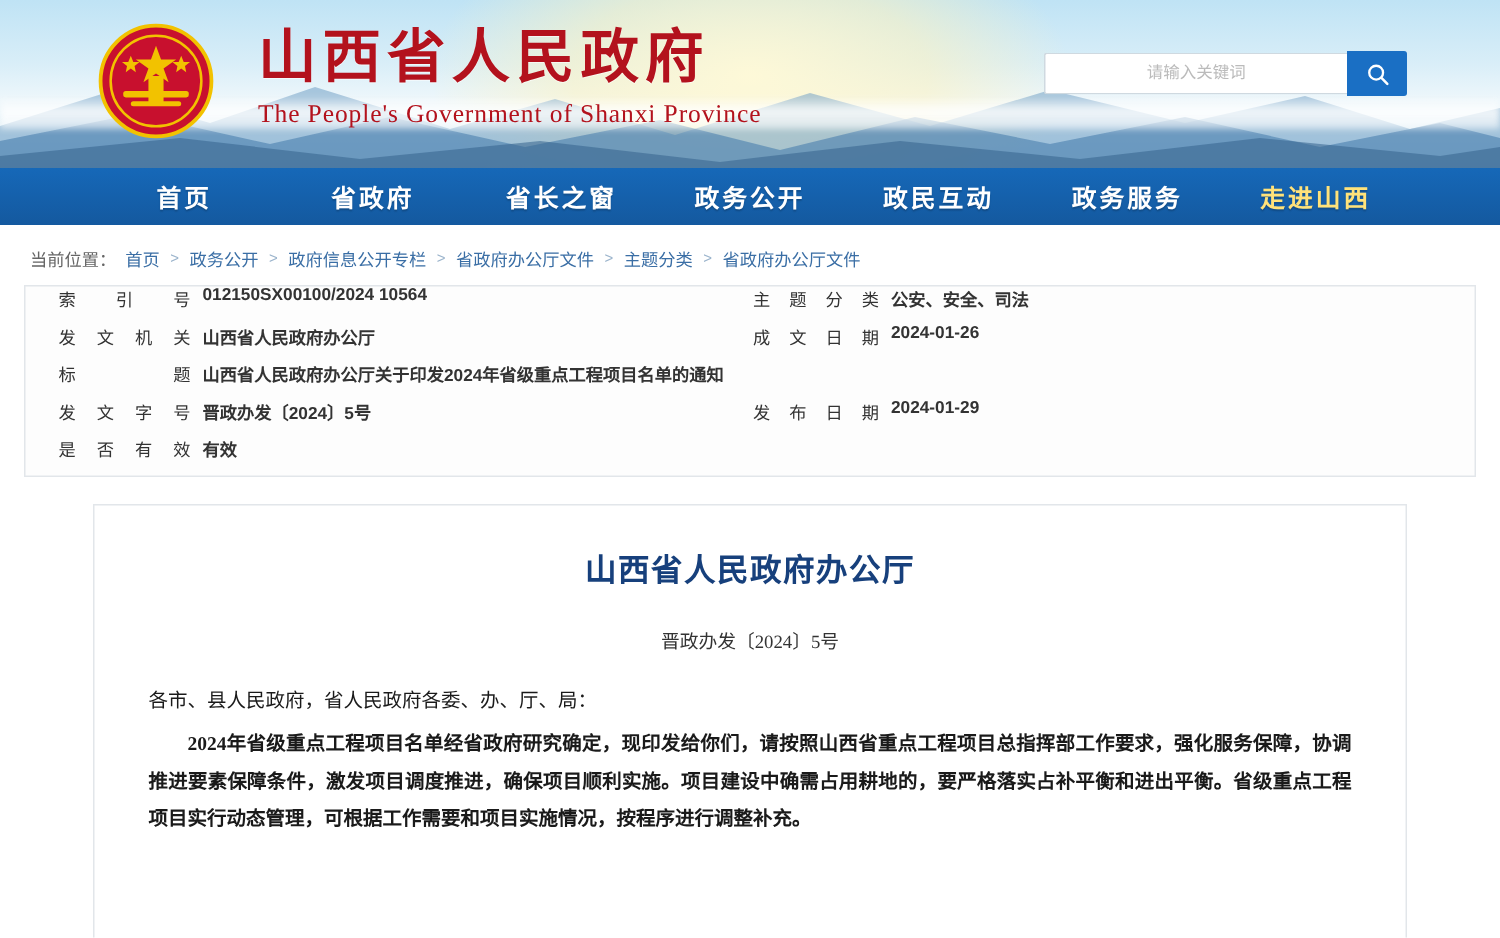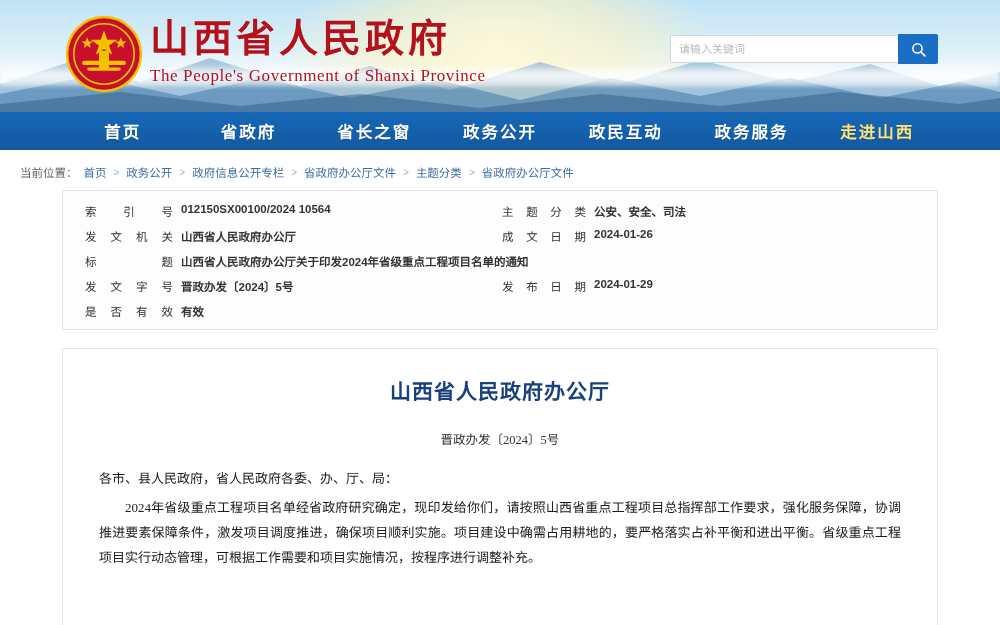--- a/index.html
+++ b/index.html
@@ -29,44 +29,45 @@
   .cloudband {
     position: absolute; left:0; bottom: 26px; width: 1000px; height: 22px;
     background: linear-gradient(180deg, rgba(255,255,255,0) 0%, rgba(255,255,255,.85) 45%, rgba(255,255,255,.55) 100%);
     filter: blur(2px);
   }
   .emblem {
     position: absolute; left: 62px; top: 12px;
     width: 84px; height: 84px;
   }
   .site-title {
-    position: absolute; left: 150px; top: 16px;
+    position: absolute; left: 172px; top: 16px;
     color: #b3121d;
   }
   .site-title .cn {
     font-size: 39px; font-weight: 700; letter-spacing: 4px;
     color: #b3121d; line-height: 46px;
     text-shadow: 0 1px 0 rgba(255,255,255,.6);
     font-family: "Liberation Serif", "DejaVu Serif", serif;
   }
   .site-title .en {
     font-size: 17px; letter-spacing: .6px; color: #b3121d;
     margin-top: 4px;
     font-family: "Liberation Serif", "DejaVu Serif", serif;
   }
   .search-wrap {
     position: absolute; right: 62px; top: 34px;
     display: flex; align-items: center;
   }
   .search-input {
-    width: 228px; height: 28px;
+    width: 202px; height: 28px;
     border: 1px solid #cfd9e0; border-right: none;
     background: #fff; outline: none;
     font-size: 11px; color: #333; padding: 0 8px;
     border-radius: 2px 0 0 2px;
+    text-align: center;
   }
   .search-input::placeholder { color: #bbbbbb; font-size: 11px; }
   .search-btn {
     width: 40px; height: 30px;
     background: #1a6fc4; border: none; cursor: pointer;
     display: flex; align-items: center; justify-content: center;
     border-radius: 0 2px 2px 0;
   }
 
   
@@ -94,24 +95,24 @@
     width: 876px; margin: 0 auto;
     font-size: 11.5px; color: #666;
     display: flex; align-items: center; flex-wrap: nowrap;
   }
   .crumb .lbl { color: #666; margin-right: 6px; }
   .crumb a { color: #3a6ea5; text-decoration: none; cursor: pointer; }
   .crumb .sep { margin: 0 7px; color: #9bb4cc; font-size: 10px; }
 
   
   .meta-box {
-    width: 876px; margin: 0 auto;
+    width: 968px; margin: 0 auto;
     border: 1px solid #e2e6ea;
     background: #fdfdfd;
-    padding: 12px 0 10px 0;
+    padding: 0 0 10px 0;
   }
   .meta-grid {
     display: grid;
     grid-template-columns: 96px 1fr 92px 1fr;
     row-gap: 9px;
     font-size: 11.5px; color: #333;
     padding: 0 22px;
   }
   .meta-k { color: #333; text-align: justify; text-align-last: justify; padding-right: 8px; }
   .meta-v { color: #333; font-weight: bold; }
@@ -136,21 +137,21 @@
     text-align: center; margin-top: 20px;
     font-size: 12.5px; color: #333;
     font-family: "Liberation Serif","DejaVu Serif",serif;
   }
   .doc-p {
     margin-top: 18px;
     font-size: 13px; line-height: 25px; color: #1a1a1a;
     font-family: "Liberation Serif","DejaVu Serif",serif;
     text-align: justify;
   }
-  .doc-p.indent { text-indent: 26px; margin-top: 4px; }
+  .doc-p.indent { text-indent: 26px; margin-top: 4px; font-weight: bold; }
 </style>
 </head>
 <body>
 
 <div class="banner">
   <div class="sky-glow"></div>
 
   <svg class="mtn" viewBox="0 0 1000 80" preserveAspectRatio="none">
     <path d="M0,80 L0,52 L70,30 L140,50 L210,26 L300,54 L370,34 L450,58 L540,30 L620,52 L700,28 L790,50 L870,32 L940,54 L1000,40 L1000,80 Z" fill="#6f9ec4" opacity=".55"></path>
     <path d="M0,80 L0,62 L90,44 L180,64 L260,46 L350,66 L440,48 L520,68 L610,46 L700,64 L790,46 L880,66 L960,50 L1000,60 L1000,80 Z" fill="#4a7fae" opacity=".6"></path>

